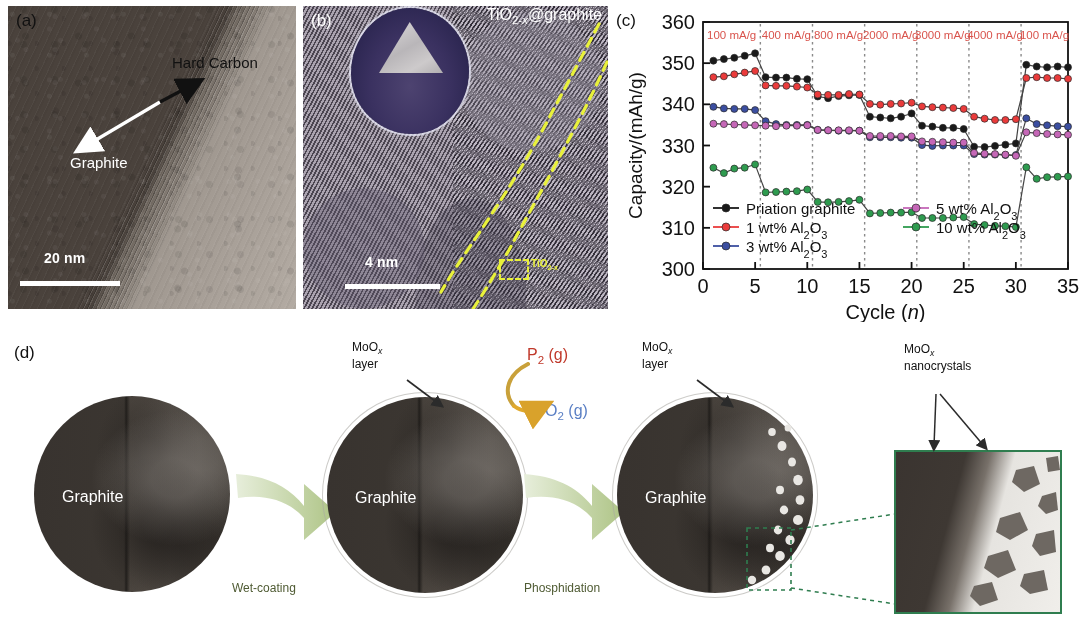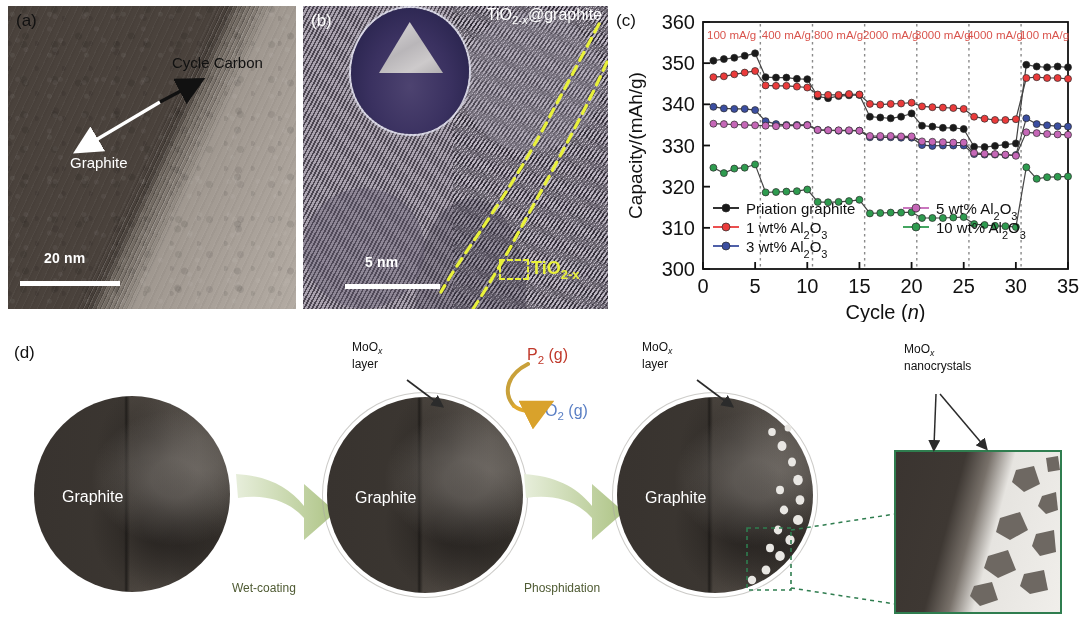--- a/index.html
+++ b/index.html
@@ -60,21 +60,21 @@
   #panel-b .nano{position:absolute;left:48px;top:2px;width:118px;height:126px;
     border-radius:50% 50% 48% 52% / 52% 50% 50% 48%;
     background:radial-gradient(ellipse at 50% 62%, #4d4370 0%, #3a3160 48%, #2d2752 74%, #1f1b3c 100%);
     box-shadow:0 0 0 2px rgba(230,230,245,.75), 0 0 6px rgba(255,255,255,.45);}
   #panel-b .facet{position:absolute;left:66px;top:6px;width:84px;height:84px;}
   #panel-b .facet i{position:absolute;display:block;}
   #panel-b .gloss{position:absolute;left:10px;top:10px;width:64px;height:58px;
     background:linear-gradient(150deg,#dedbdc 0%,#b9b6b9 45%,#cdcacb 70%,#a8a5a8 100%);
     clip-path:polygon(48% 0%,100% 88%,0% 88%);}
   #panel-b .box-icon{position:absolute;width:26px;height:17px;border:2.5px dashed #e9f13a;}
-  .ylabel{position:absolute;color:#e9f13a;font-size:18px;font-weight:600;text-align:center;}
+  .ylabel{position:absolute;color:#e9f13a;font-size:10px;font-weight:600;text-align:center;}
 
   
   #panel-c{position:absolute;left:612px;top:4px;width:468px;height:318px;}
   #chart-svg{position:absolute;left:0;top:0;}
 
   
   #panel-d{position:absolute;left:0;top:322px;width:1080px;height:297px;}
   .sphere{position:absolute;border-radius:50%;}
   .sph-core{position:absolute;border-radius:50%;
     background:
@@ -116,21 +116,21 @@
         </marker>
         <marker id="arrK" markerWidth="9" markerHeight="9" refX="5" refY="4.5" orient="auto">
           <path d="M0,0 L9,4.5 L0,9 z" fill="#111111"></path>
         </marker>
       </defs>
       <line x1="152" y1="96" x2="76" y2="141" stroke="#ffffff" stroke-width="3.2" marker-end="url(#arrW)"></line>
       <line x1="152" y1="96" x2="186" y2="78" stroke="#111111" stroke-width="3.2" marker-end="url(#arrK)"></line>
     </svg>
 
     <span class="plabel lbl-a" style="left:8px;top:6px;">(a)</span>
-    <span class="klabel" style="left:164px;top:48px;">Cycle Carbon</span>
+    <span class="klabel" style="left:164px;top:48px;">Hard Carbon</span>
     <span class="wlabel" style="left:62px;top:148px;">Graphite</span>
 
     <div class="scalebar" style="left:12px;top:275px;width:100px;"></div>
     <span class="scaletxt" style="left:36px;top:244px;">20 nm</span>
   </div>
 
   <div id="panel-b">
     <div class="lattice"></div>
     <div class="lattice2"></div>
     <div class="blotch"></div>
@@ -146,21 +146,21 @@
     </svg>
 
     <span class="plabel" style="left:8px;top:6px;color:#fff;">(b)</span>
 
     <span style="position:absolute;right:6px;top:0;color:#fff;font-size:16px;"><span>TiO</span><sub><span>2-</span><i class="it">x</i></sub><span>@graphite</span></span>
 
     <div class="box-icon" style="left:196px;top:253px;"></div>
     <span class="ylabel" style="left:228px;top:252px;"><span>TiO</span><sub>2-x</sub></span>
 
     <div class="scalebar" style="left:42px;top:278px;width:95px;"></div>
-    <span class="scaletxt" style="left:62px;top:248px;">5 nm</span>
+    <span class="scaletxt" style="left:62px;top:248px;">4 nm</span>
   </div>
 
   <div id="panel-c">
     <svg id="chart-svg" width="468" height="318">
         <text x="4" y="22" font-size="17" fill="#111" font-family="&quot;Liberation Sans&quot;, sans-serif">(c)</text>
         <rect x="91" y="18" width="365" height="247" fill="none" stroke="#111" stroke-width="1.8"></rect>
         <line x1="91" y1="265" x2="98" y2="265" stroke="#111" stroke-width="1.8"></line>
         <text x="83" y="272" text-anchor="end" font-size="20" fill="#111" font-family="&quot;Liberation Sans&quot;, sans-serif">300</text>
         <line x1="91" y1="223.83333333333334" x2="98" y2="223.83333333333334" stroke="#111" stroke-width="1.8"></line>
         <text x="83" y="230.83333333333334" text-anchor="end" font-size="20" fill="#111" font-family="&quot;Liberation Sans&quot;, sans-serif">310</text>

